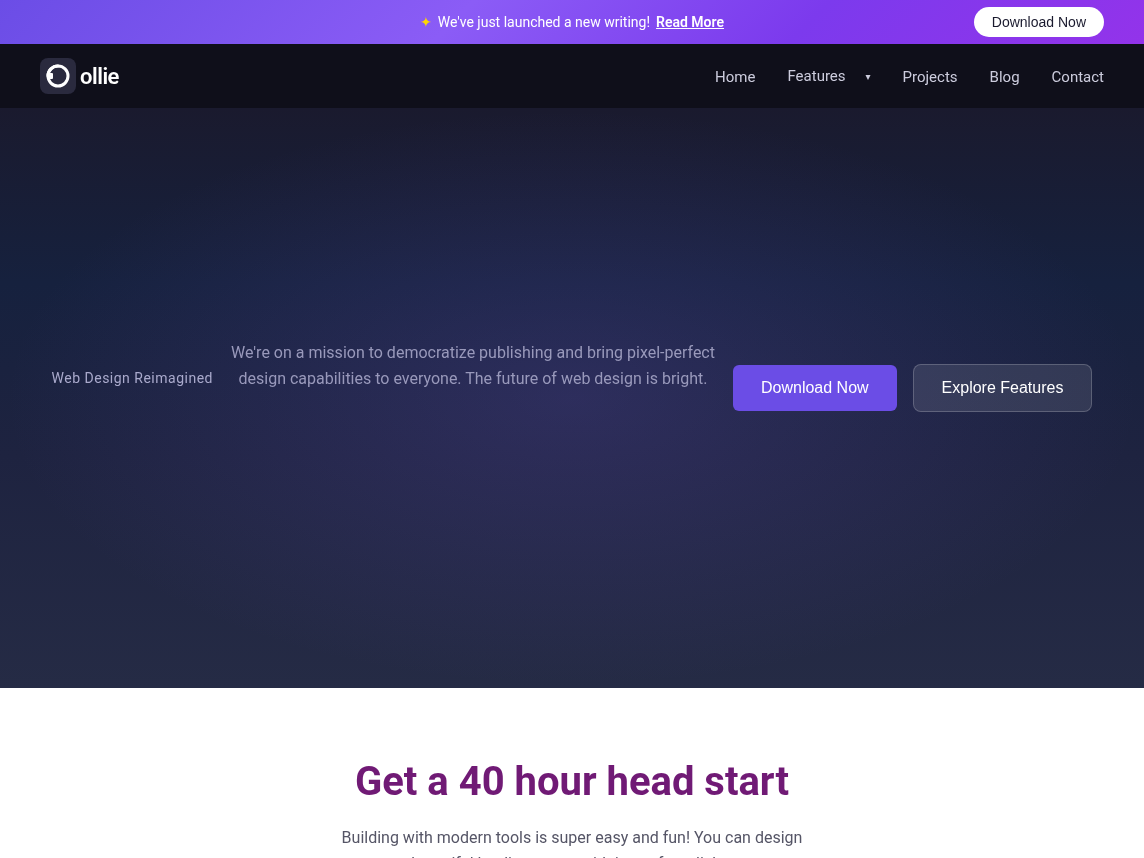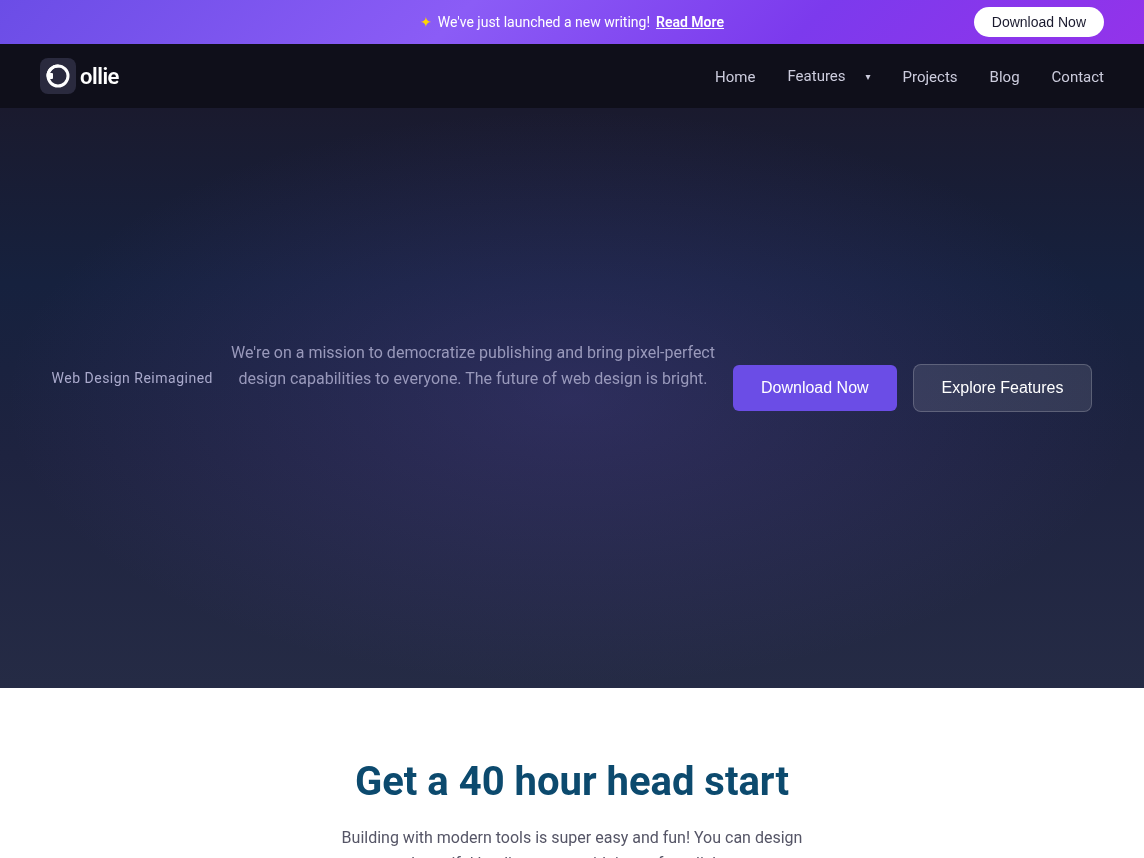--- a/index.html
+++ b/index.html
@@ -204,21 +204,21 @@
     }
 
     .features-tag {
       color: #6b4de6;
       font-size: 14px;
       font-weight: 600;
       margin-bottom: 16px;
     }
 
     .features-title {
-      color: #0c4a6e;
+      color: #701a75;
       font-size: 40px;
       font-weight: 700;
       margin-bottom: 20px;
     }
 
     .features-description {
       color: #555566;
       font-size: 16px;
       line-height: 1.6;
       max-width: 500px;

